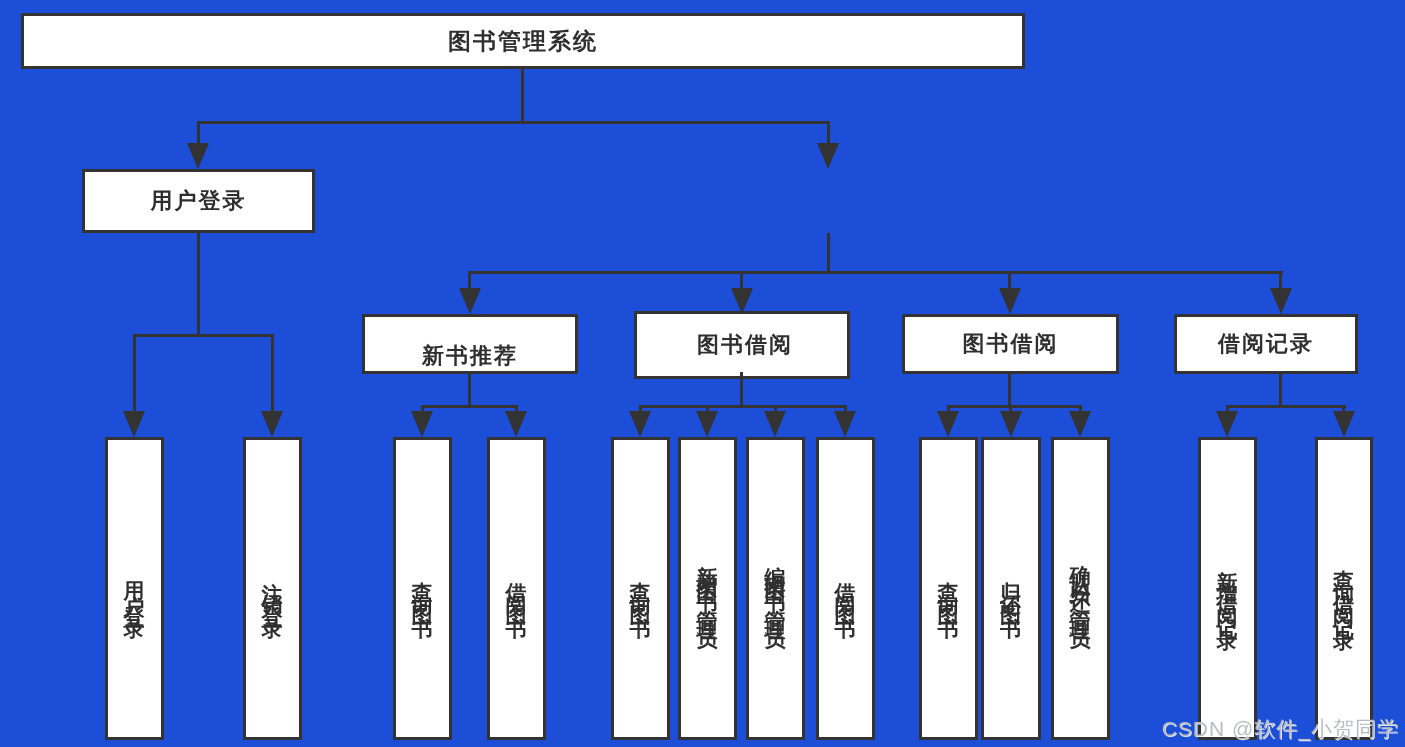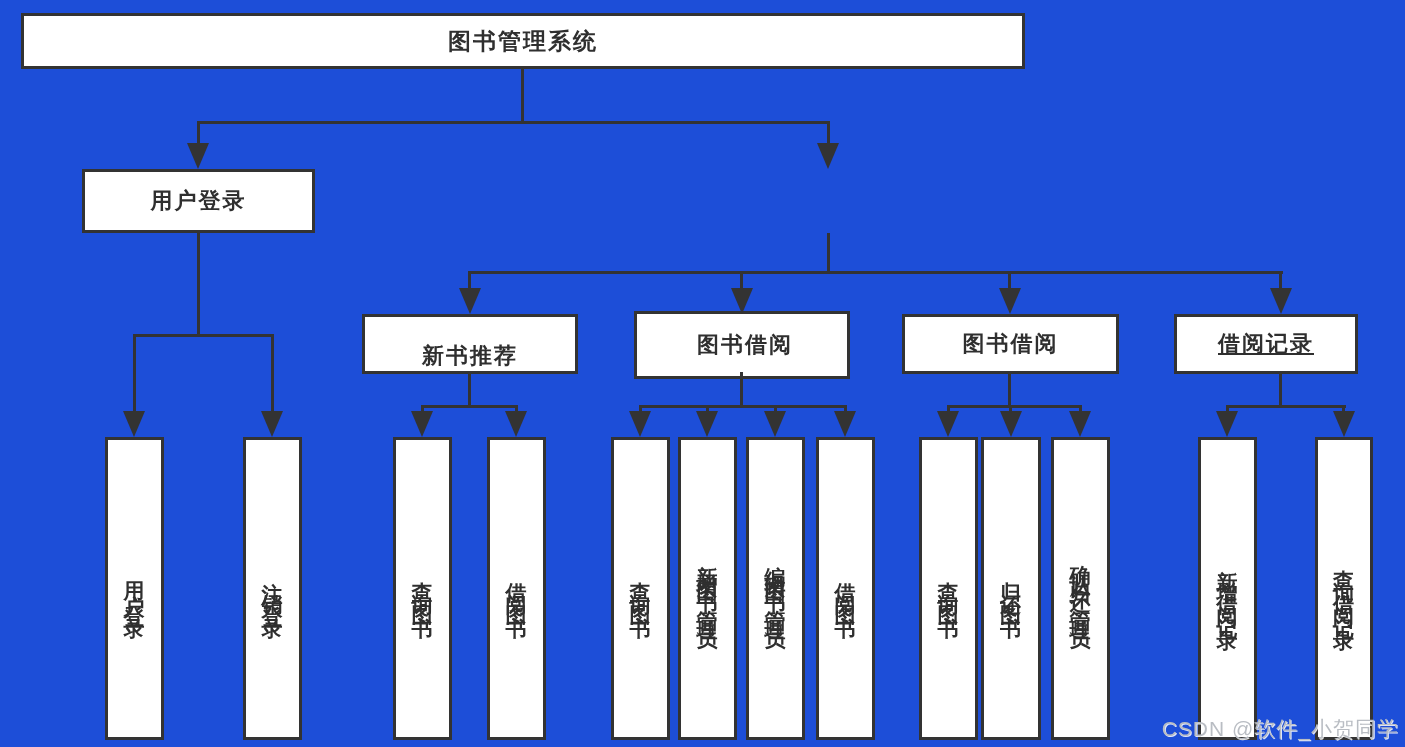--- a/index.html
+++ b/index.html
@@ -35,21 +35,21 @@
 
   <div class="box" style="left:362px;top:314px;width:216px;height:60px;align-items:flex-end;">
     <span class="h-label">新书推荐</span>
   </div>
   <div class="box" style="left:634px;top:311px;width:216px;height:68px;padding-left:6px;">
     <span class="h-label">图书借阅</span>
   </div>
   <div class="box" style="left:902px;top:314px;width:217px;height:60px;">
     <span class="h-label">图书借阅</span>
   </div>
-  <div class="box" style="left:1174px;top:314px;width:184px;height:60px;text-decoration:underline;">
+  <div class="box" style="left:1174px;top:314px;width:184px;height:60px;">
     <span class="h-label">借阅记录</span>
   </div>
 
   <div class="box" style="left:105px;top:437px;width:59px;height:303px;">
     <span class="v-label">用户登录</span>
   </div>
   <div class="box" style="left:243px;top:437px;width:59px;height:303px;">
     <span class="v-label">注销登录</span>
   </div>
   <div class="box" style="left:393px;top:437px;width:59px;height:303px;">

